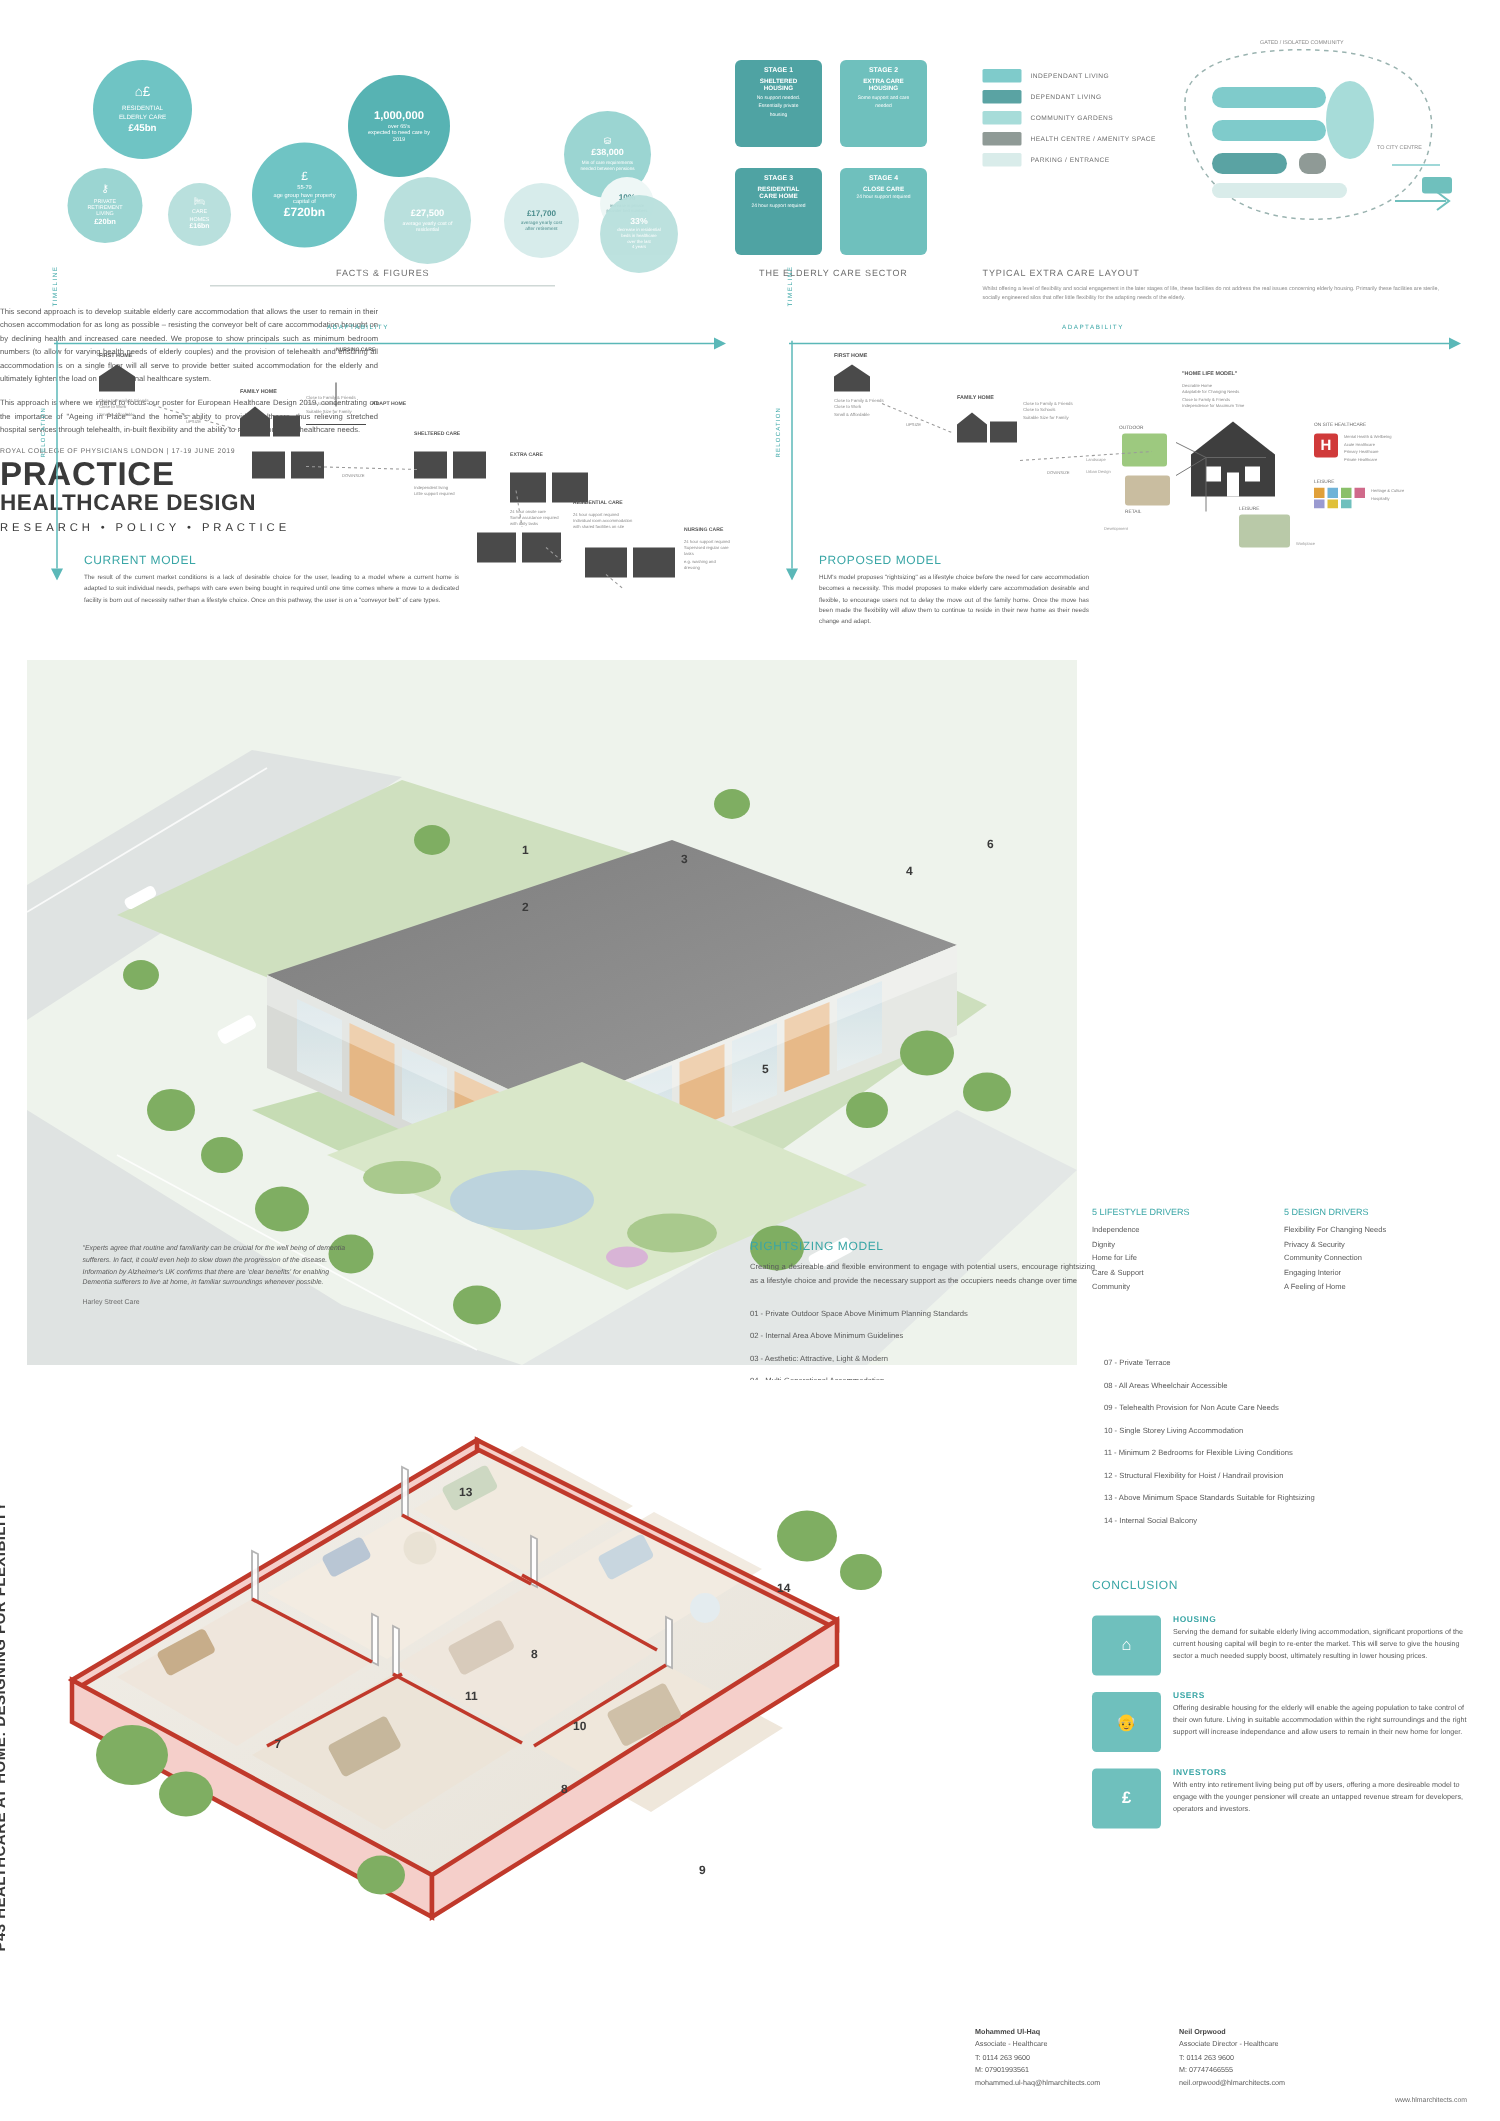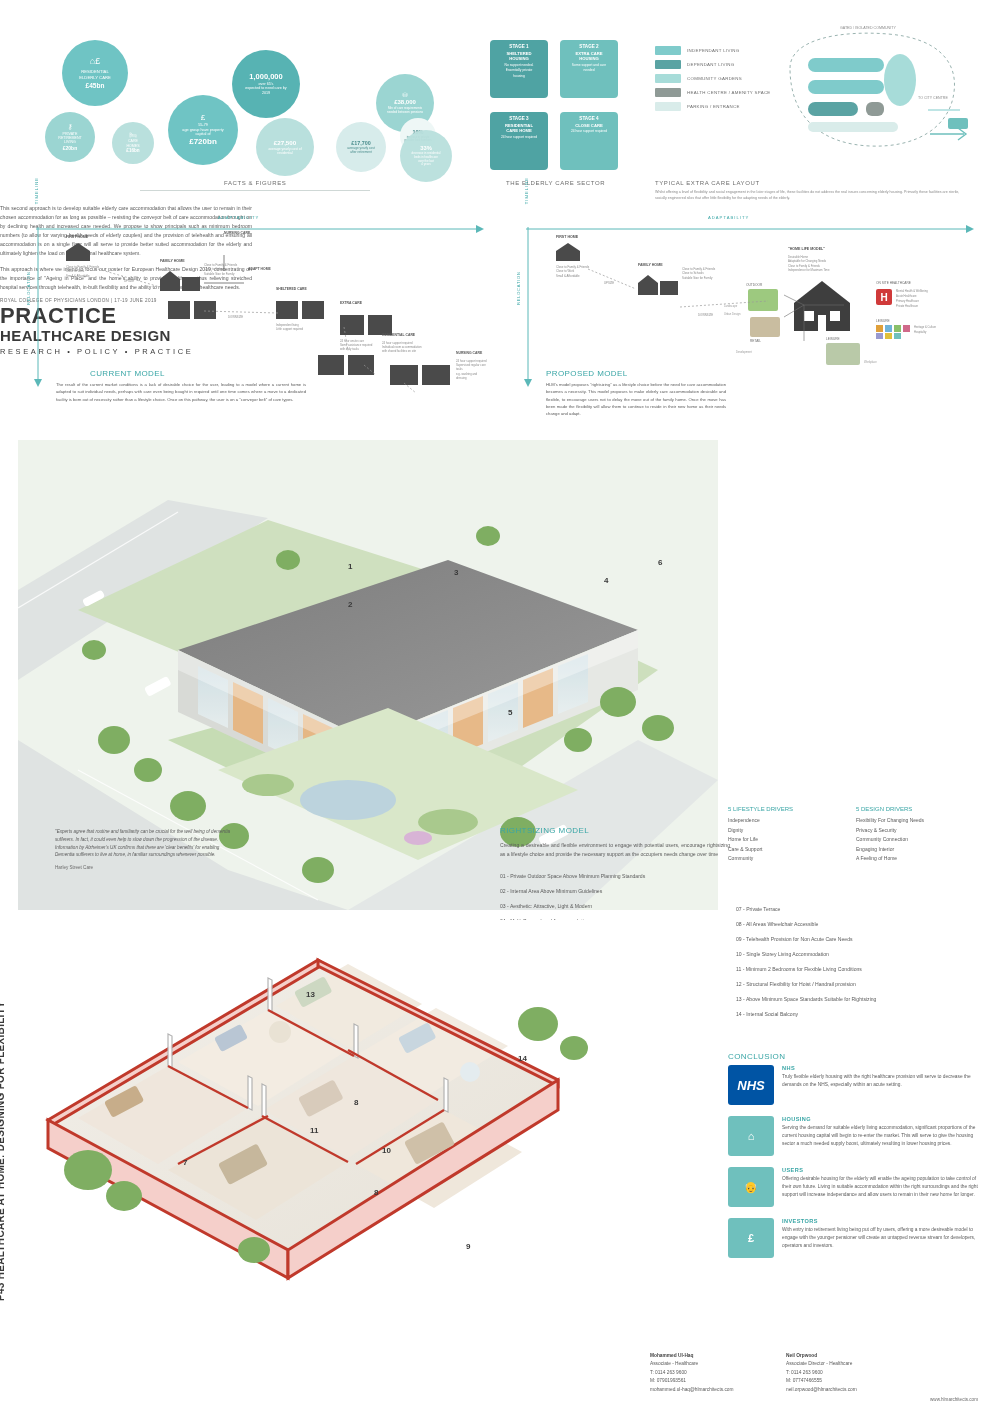--- a/index.html
+++ b/index.html
@@ -312,21 +312,21 @@
     <svg class="abs" style="left:46px;top:50px;" width="400" height="140">
       <path d="M34 14 L96 32" stroke="#9a9a9a" stroke-width=".7" stroke-dasharray="2,2" fill="none"></path>
       <path d="M140 28 L180 28" stroke="#4a4a4a" stroke-width=".7" fill="none"></path>
       <path d="M160 16 L160 -8" stroke="#4a4a4a" stroke-width=".7" fill="none"></path>
       <path d="M140 56 L214 58" stroke="#9a9a9a" stroke-width=".7" stroke-dasharray="2,2" fill="none"></path>
       <path d="M280 72 L284 96" stroke="#9a9a9a" stroke-width=".7" stroke-dasharray="2,2" fill="none"></path>
       <path d="M300 110 L312 120" stroke="#9a9a9a" stroke-width=".7" stroke-dasharray="2,2" fill="none"></path>
       <path d="M340 128 L352 138" stroke="#9a9a9a" stroke-width=".7" stroke-dasharray="2,2" fill="none"></path>
     </svg>
 
-    <div class="abs ttl" style="left:38px;top:164px;margin-left:34px;">CURRENT MODEL</div>
+    <div class="abs ttl" style="left:38px;top:164px;">CURRENT MODEL</div>
     <div class="abs body-txt" style="left:38px;top:176px;width:250px;font-size:4.2px;">The result of the current market conditions is a lack of desirable choice for the user, leading to a model where a current home is adapted to suit individual needs, perhaps with care even being bought in required until one time comes where a move to a dedicated facility is born out of necessity rather than a lifestyle choice. Once on this pathway, the user is on a "conveyor belt" of care types.</div>
   </div>
 
   <div class="abs" style="left:508px;top:0;width:470px;height:225px;">
     <div class="abs" style="left:200px;top:10px;font-size:4.2px;color:#3aa6a6;letter-spacing:1px;">ADAPTABILITY</div>
     <svg class="abs" style="left:18px;top:18px;" width="450" height="12">
       <line x1="0" y1="6" x2="440" y2="6" stroke="#5bb8b8" stroke-width="1"></line>
       <path d="M440 2 L448 6 L440 10 Z" fill="#5bb8b8"></path>
     </svg>
     <div class="abs" style="left:16px;top:22px;font-size:4.2px;color:#3aa6a6;letter-spacing:1px;transform:rotate(-90deg);transform-origin:left top;width:50px;text-align:right;">TIMELINE</div>
@@ -619,29 +619,22 @@
   <div class="numtag" style="left:336px;top:178px;">8</div>
   <div class="numtag" style="left:448px;top:322px;">9</div>
   <div class="numtag" style="left:364px;top:226px;">10</div>
   <div class="numtag" style="left:292px;top:206px;">11</div>
   <div class="numtag" style="left:288px;top:70px;">13</div>
   <div class="numtag" style="left:356px;top:268px;">8</div>
   <div class="numtag" style="left:500px;top:134px;">14</div>
 </div>
 
 <div class="abs" style="left:728px;top:1052px;width:256px;">
-  <div class="ttl" style="margin-bottom:4px;">CONCLUSION</div>
-
-  <div class="con-row">
-    <div class="con-ico" style="background:#0054a4;font-size:13px;font-style:italic;">NHS</div>
-    <div class="con-txt">
-      <h4>NHS</h4>
-      <p>Truly flexible elderly housing with the right healthcare provision will serve to decrease the demands on the NHS, especially within an acute setting.</p>
-    </div>
-  </div>
+  <div class="ttl" style="margin-bottom:16px;">CONCLUSION</div>
+
 
   <div class="con-row">
     <div class="con-ico">⌂</div>
     <div class="con-txt">
       <h4>HOUSING</h4>
       <p>Serving the demand for suitable elderly living accommodation, significant proportions of the current housing capital will begin to re-enter the market. This will serve to give the housing sector a much needed supply boost, ultimately resulting in lower housing prices.</p>
     </div>
   </div>
 
   <div class="con-row">

